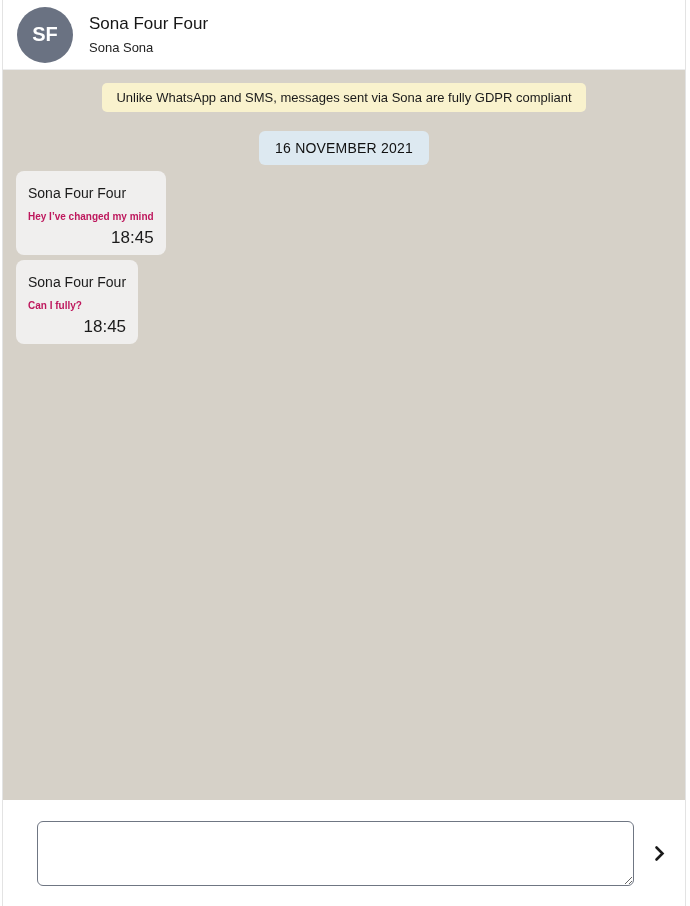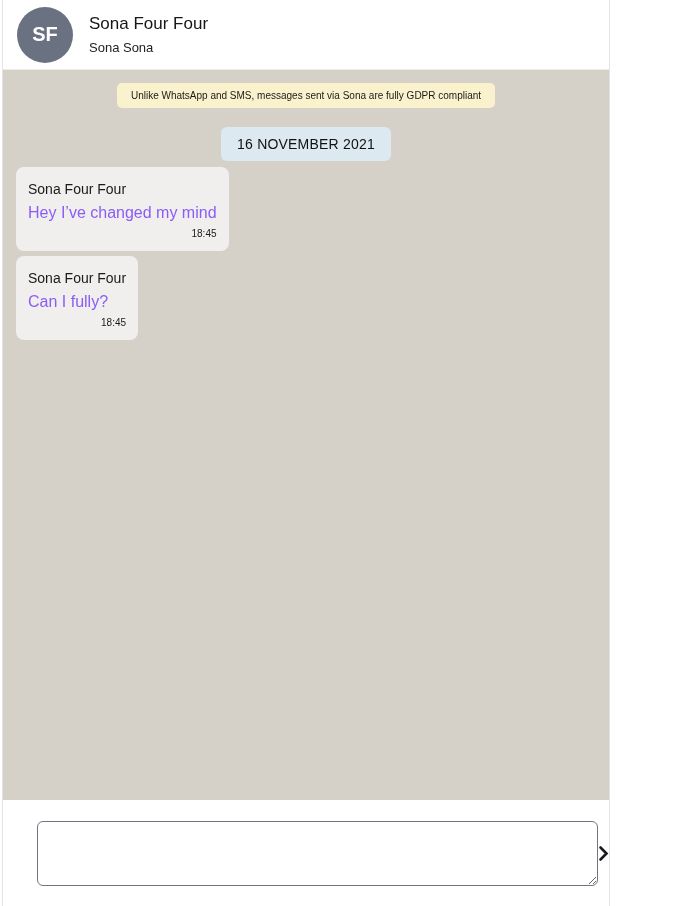--- a/index.html
+++ b/index.html
@@ -5,21 +5,21 @@
   * { margin: 0; padding: 0; box-sizing: border-box; }
   html, body {
     width: 690px; height: 906px;
     background: #ffffff;
     font-family: "Liberation Sans", sans-serif;
     color: var(--text-primary, #1a1a1a);
     overflow: hidden;
   }
   .app {
     margin-left: 2px;
-    width: 608px; height: 906px;
+    width: 684px; height: 906px;
     border-left: 1px solid #e3e3e3;
     border-right: 1px solid #e3e3e3;
     display: flex; flex-direction: column;
     background: #ffffff;
   }
   
   .chat-header {
     height: 70px; flex: 0 0 70px;
     background: #ffffff;
     border-bottom: 1px solid #ececec;
@@ -44,21 +44,21 @@
     display: flex; flex-direction: column;
     align-items: flex-start;
     overflow: hidden;
   }
   .gdpr-banner {
     align-self: center;
     margin-top: 13px;
     background: var(--banner-background, #f9f2cd);
     border-radius: 5px;
     padding: 7px 14px;
-    font-size: 10px;
+    font-size: 13px;
     color: #1a1a1a;
     white-space: nowrap;
   }
   .date-chip {
     align-self: center;
     margin-top: 19px;
     background: var(--date-chip-background, #dde9f1);
     border-radius: 6px;
     padding: 9px 16px;
     font-size: 14px;
@@ -68,22 +68,22 @@
   .messages { margin: 6px 0 0 13px; display: flex; flex-direction: column; align-items: flex-start; }
   .bubble {
     background: var(--bubble-background, #f0efee);
     border-radius: 8px;
     padding: 10px 12px 8px 12px;
     margin-bottom: 5px;
     width: fit-content;
     max-width: 420px;
   }
   .bubble .sender { font-size: 14px; line-height: 24px; color: #1a1a1a; }
-  .bubble .text   { font-size: 16px; line-height: 24px; color: #8b5cf6; }
-  .bubble .time   { font-size: 10px; line-height: 18px; color: #1a1a1a; text-align: right; }
+  .bubble .text   { font-size: 10px; line-height: 24px; color: #be185d; font-weight: bold; }
+  .bubble .time   { font-size: 17px; line-height: 18px; color: #1a1a1a; text-align: right; }
   
   .composer {
     flex: 0 0 106px; height: 106px;
     background: #ffffff;
     display: flex; align-items: center;
     padding-left: 34px;
   }
   .message-input {
     width: 597px; height: 65px;
     border: 1px solid #6f7683;

